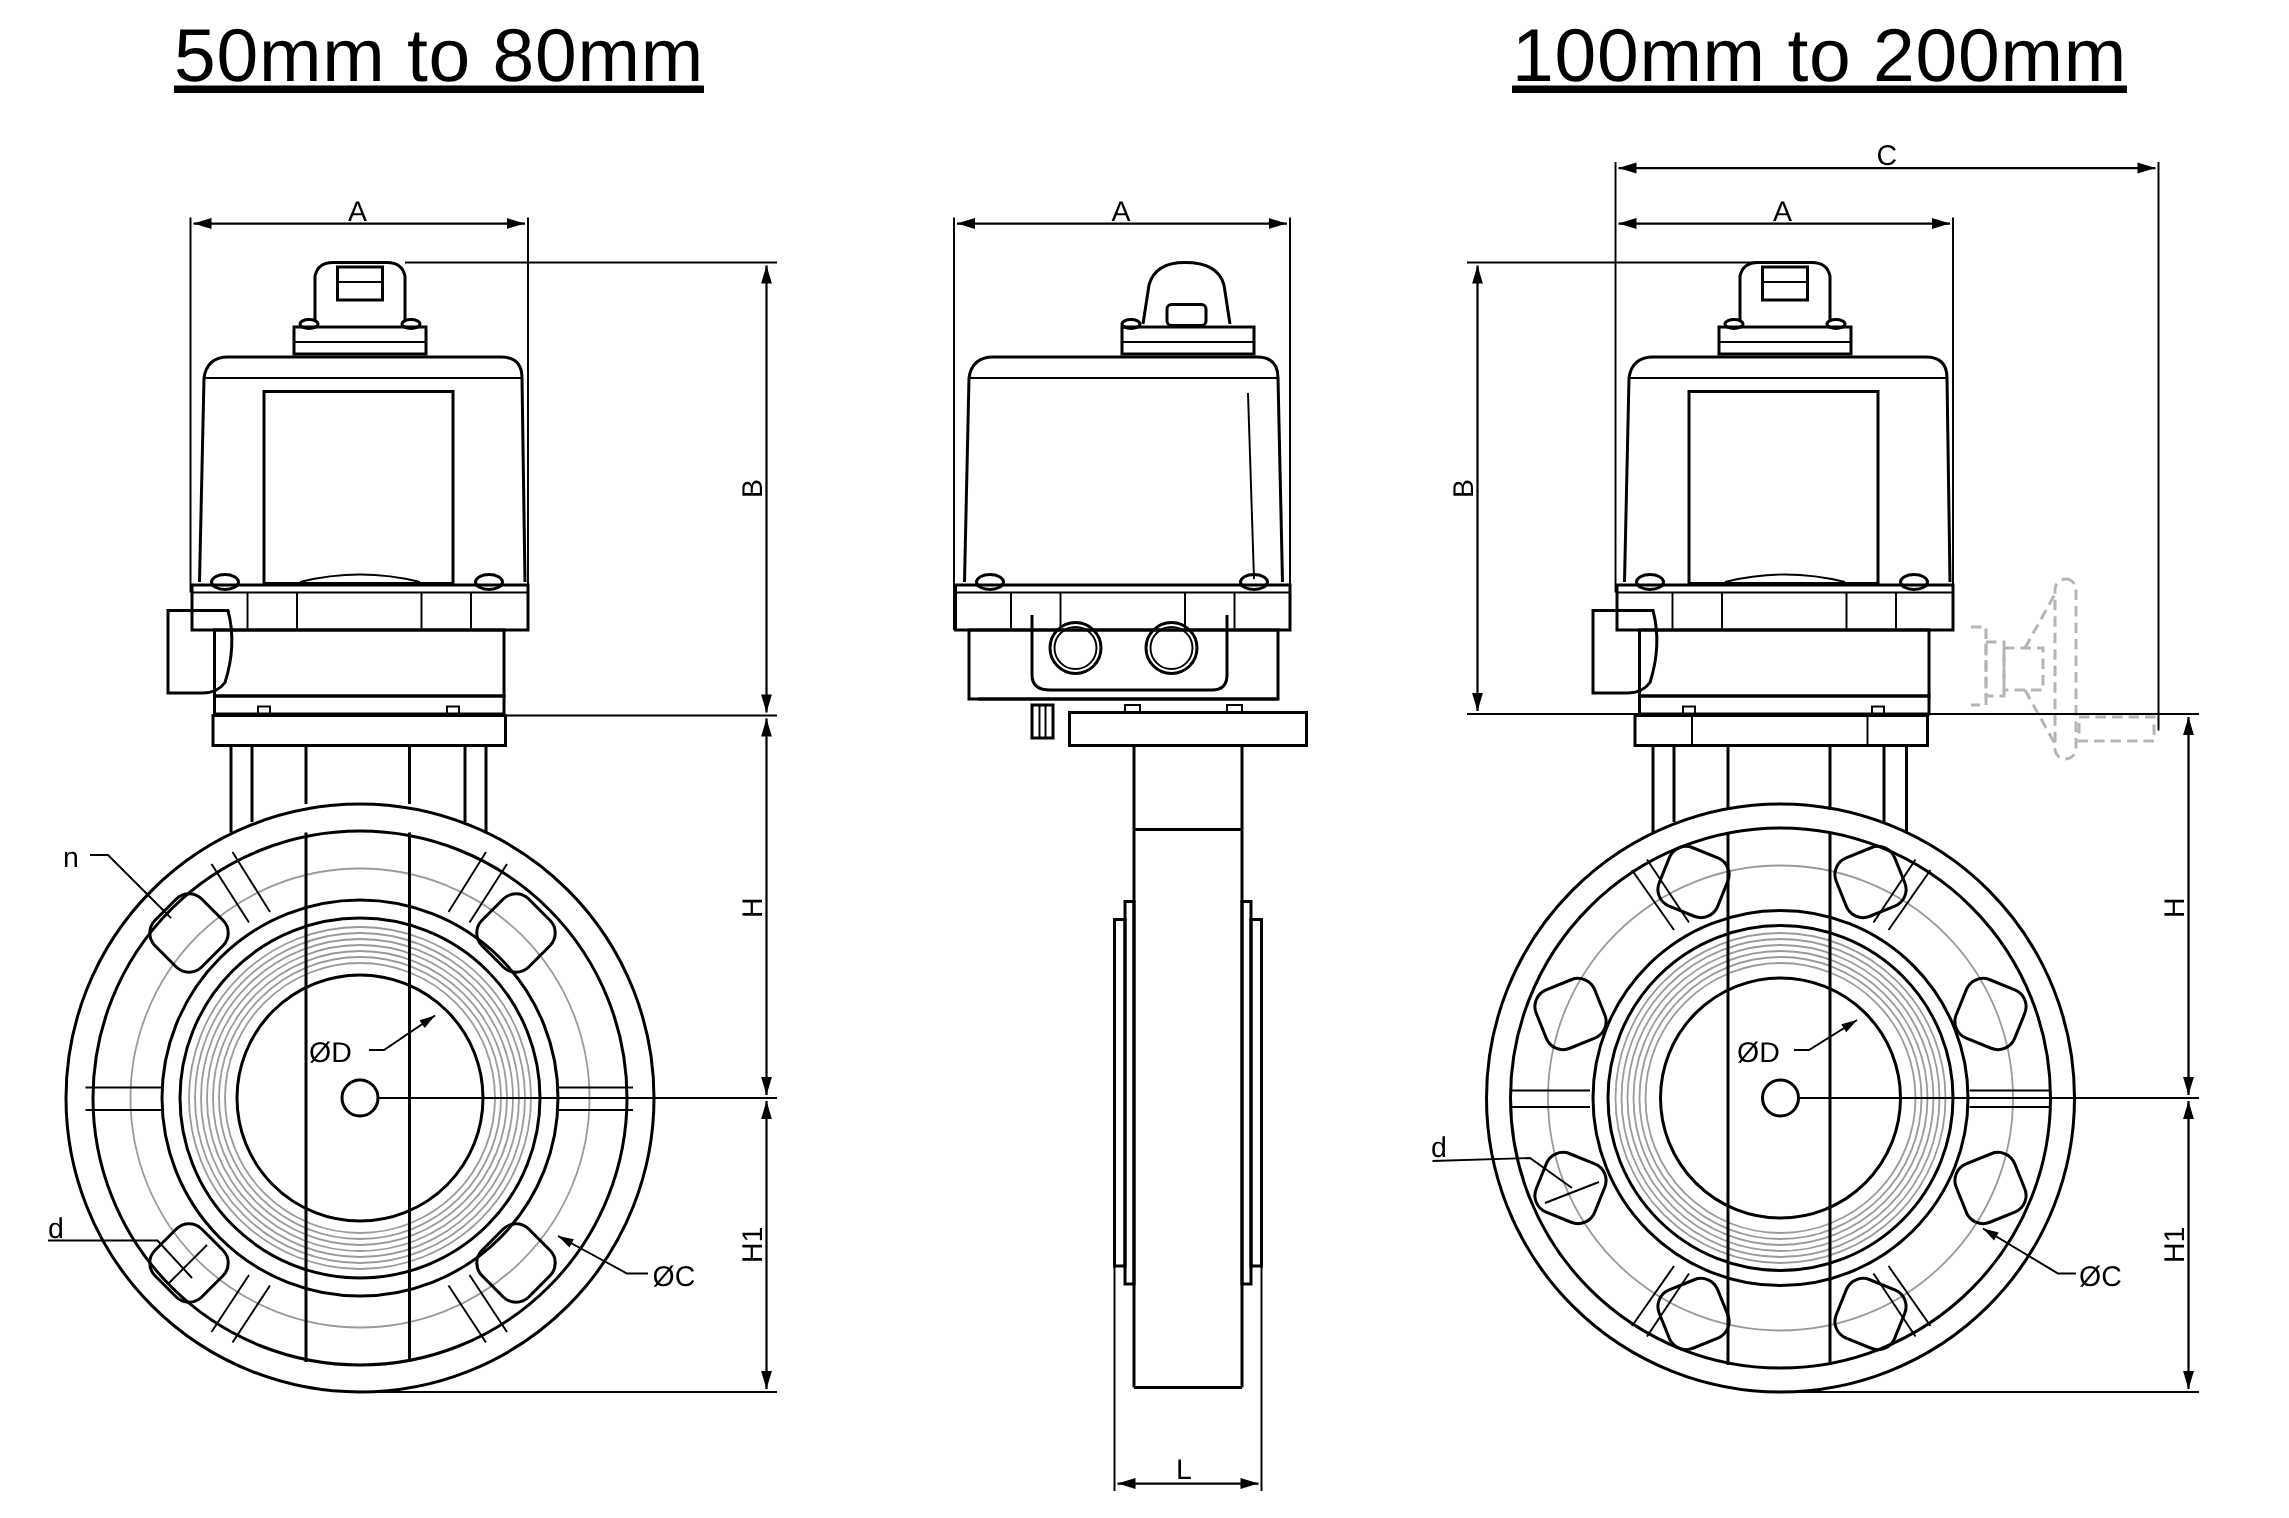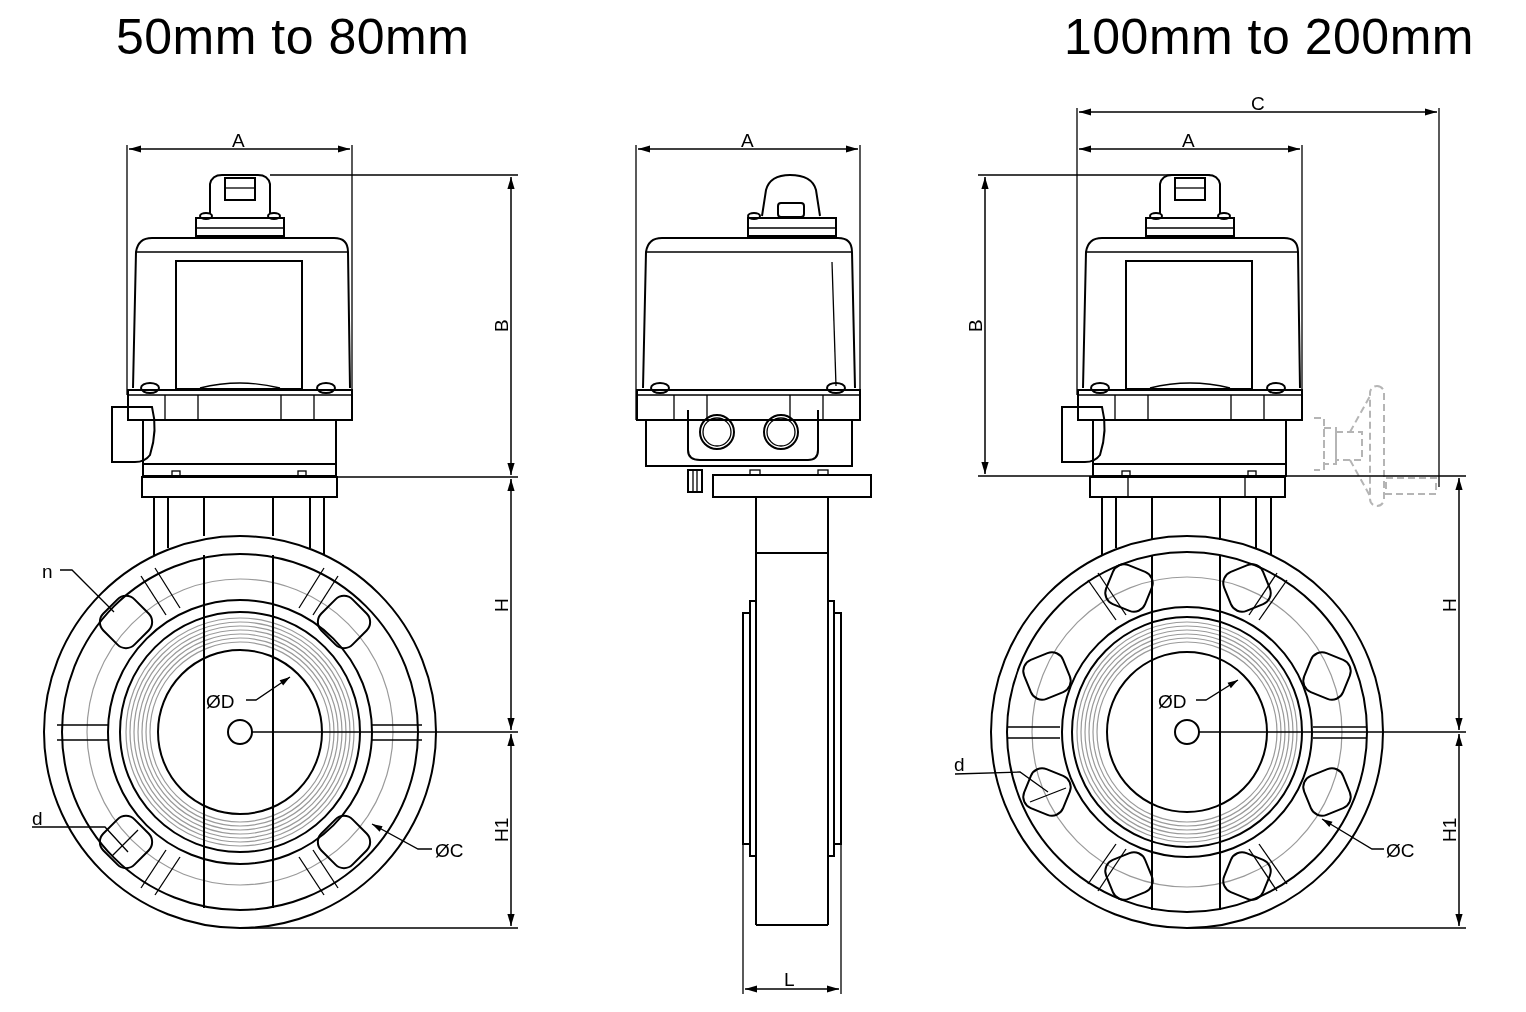--- a/index.html
+++ b/index.html
@@ -1,19 +1,19 @@
 <!DOCTYPE html>
 <html><head>
 <meta charset="utf-8">
 <style>
   html, body { margin: 0; padding: 0; background: #ffffff; }
   body { width: 1526px; height: 1012px; overflow: hidden; position: relative; font-family: "Liberation Sans", sans-serif; }
-  .title { position: absolute; top: 8px; font-size: 50px; color: #000; white-space: nowrap; letter-spacing: 0.5px; }
+  .title { position: absolute; top: 8px; font-size: 50px; color: #000; white-space: nowrap; letter-spacing: 0.5px; text-decoration: underline; }
   #title-left { left: 116px; }
-  #title-right { left: 1064px; text-align: center; }
+  #title-right { left: 1008px; text-align: center; }
   svg { position: absolute; left: 0; top: 0; }
   .ln { stroke: #000; stroke-width: 2; fill: none; }
   .thin { stroke: #000; stroke-width: 1.3; fill: none; }
   .gray { stroke: #9a9a9a; stroke-width: 1.2; fill: none; }
   .dash { stroke: #b5b5b5; stroke-width: 2; fill: none; stroke-dasharray: 7 4; }
   .dim { stroke: #000; stroke-width: 1.5; fill: none; }
   .lbl { font-family: "Liberation Sans", sans-serif; font-size: 19px; fill: #000; }
 </style>
 </head>
 <body>

